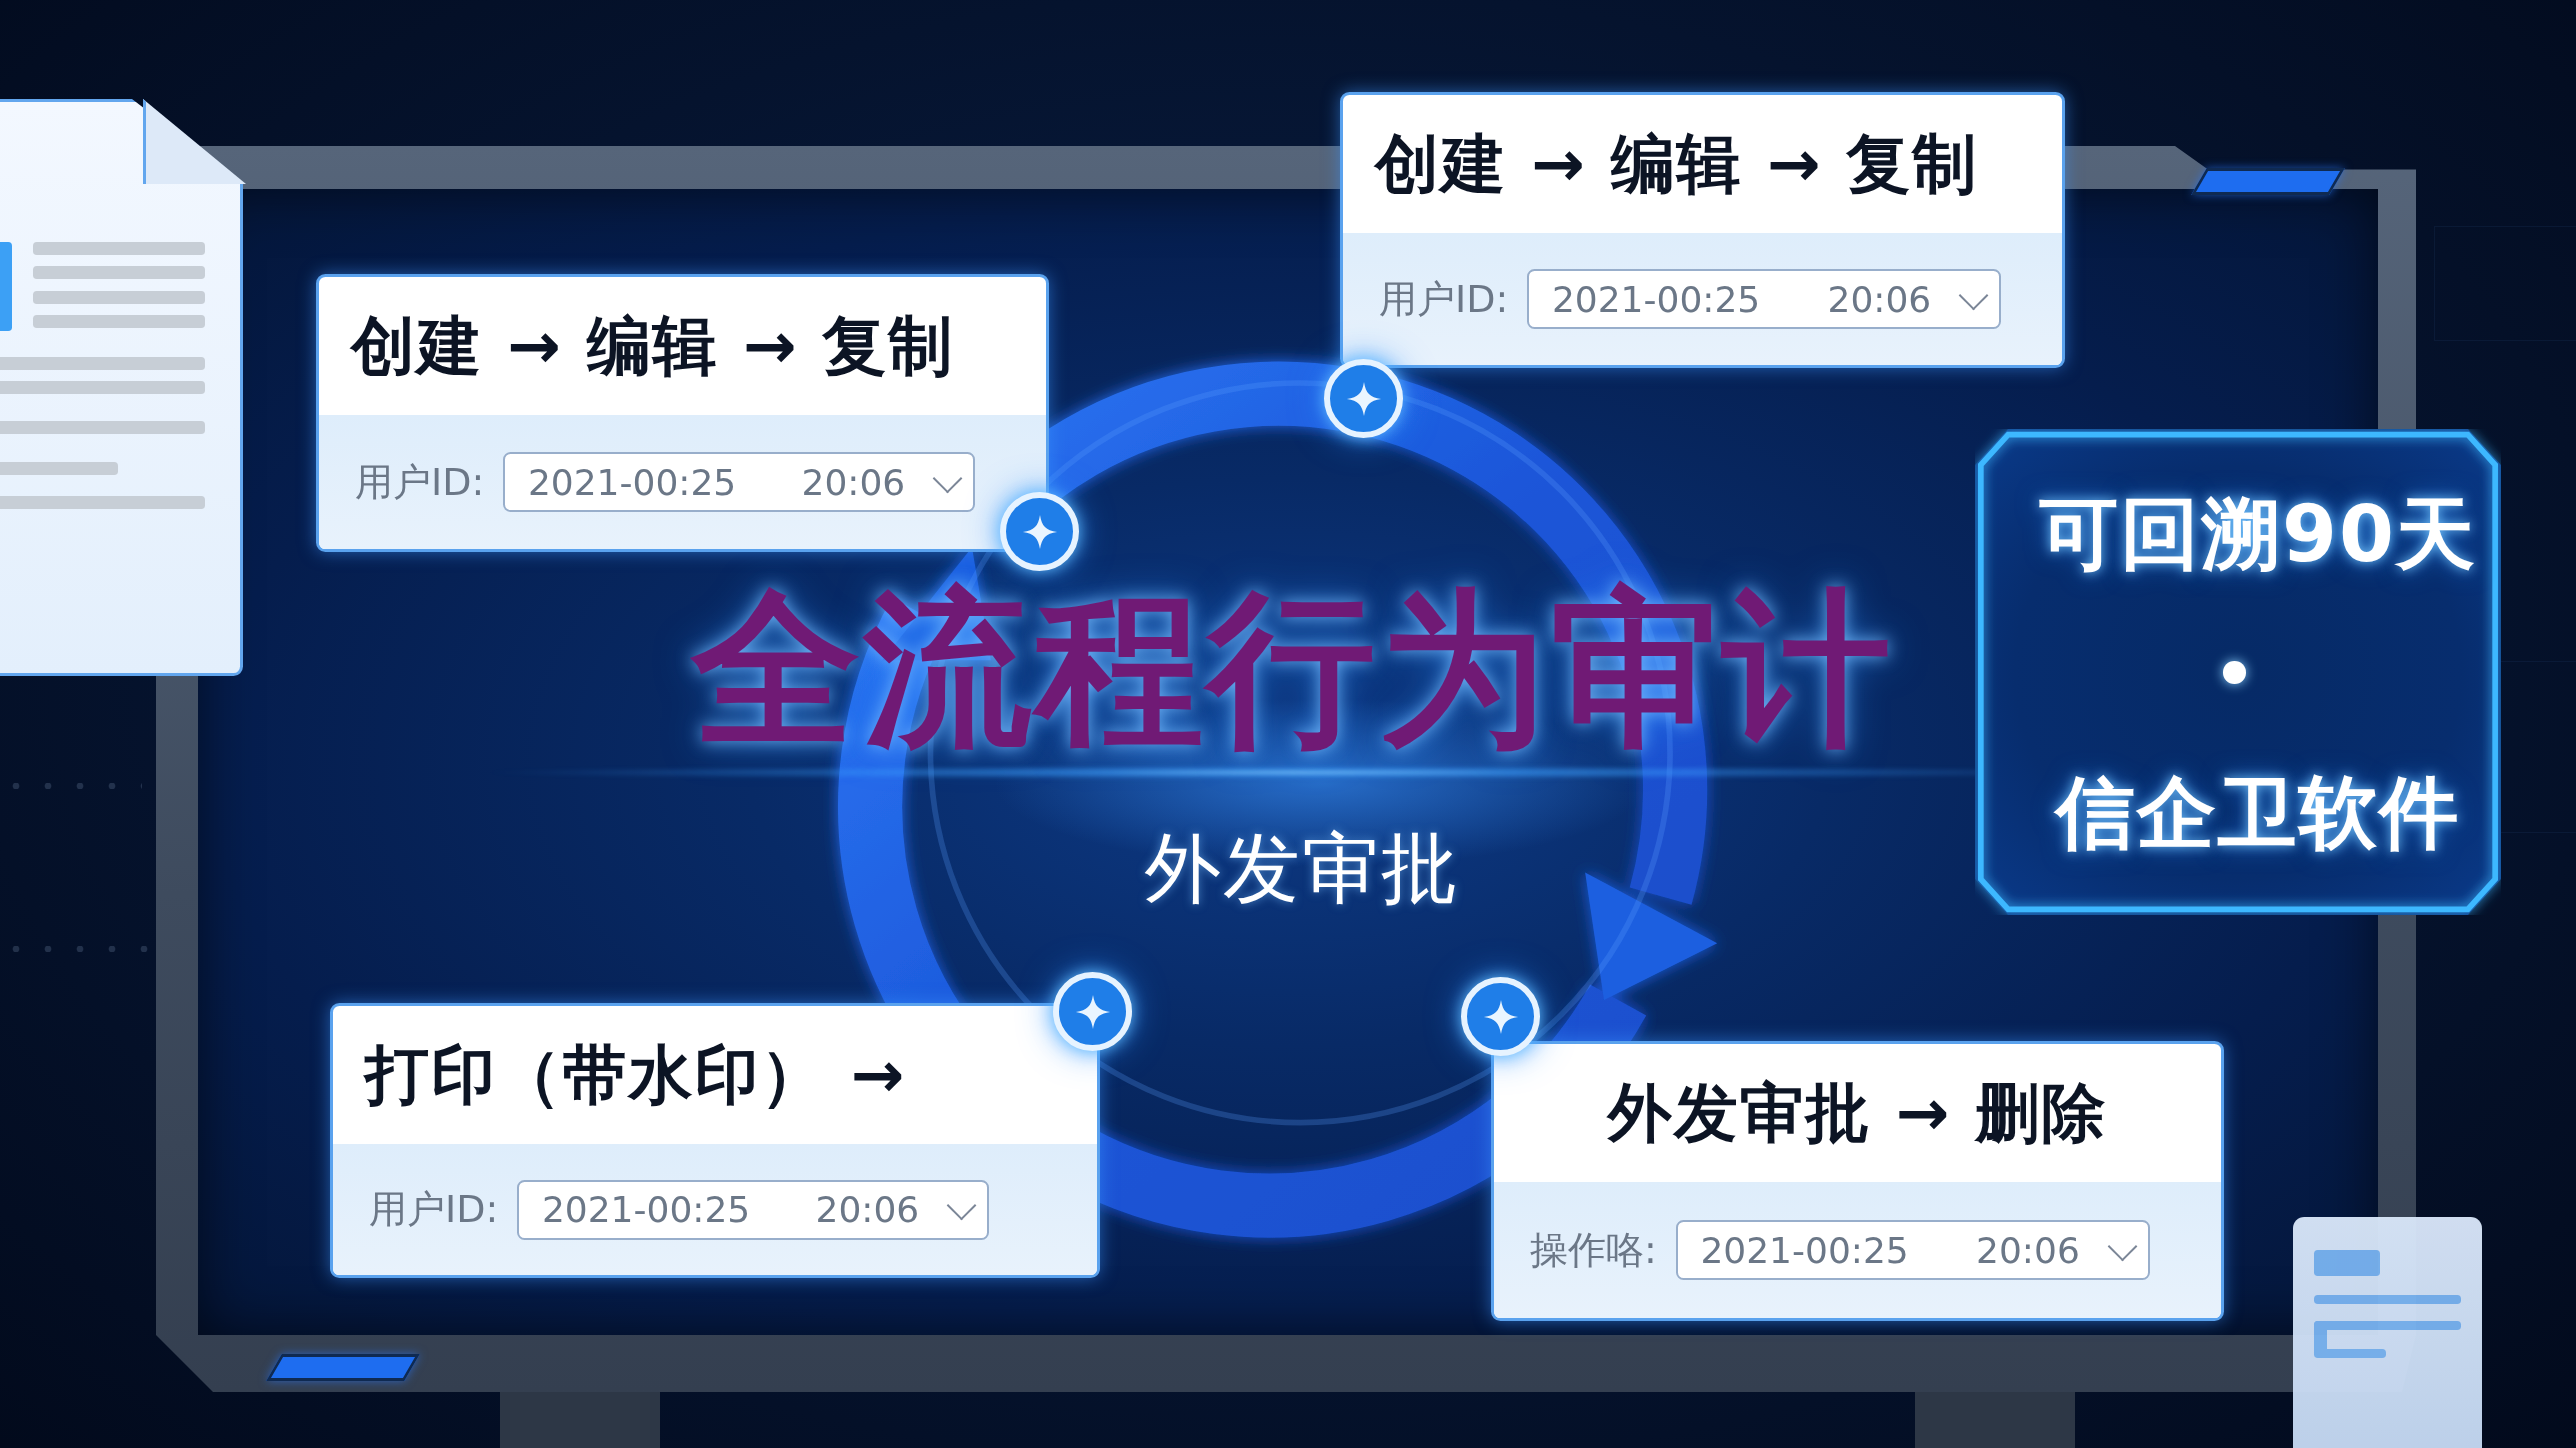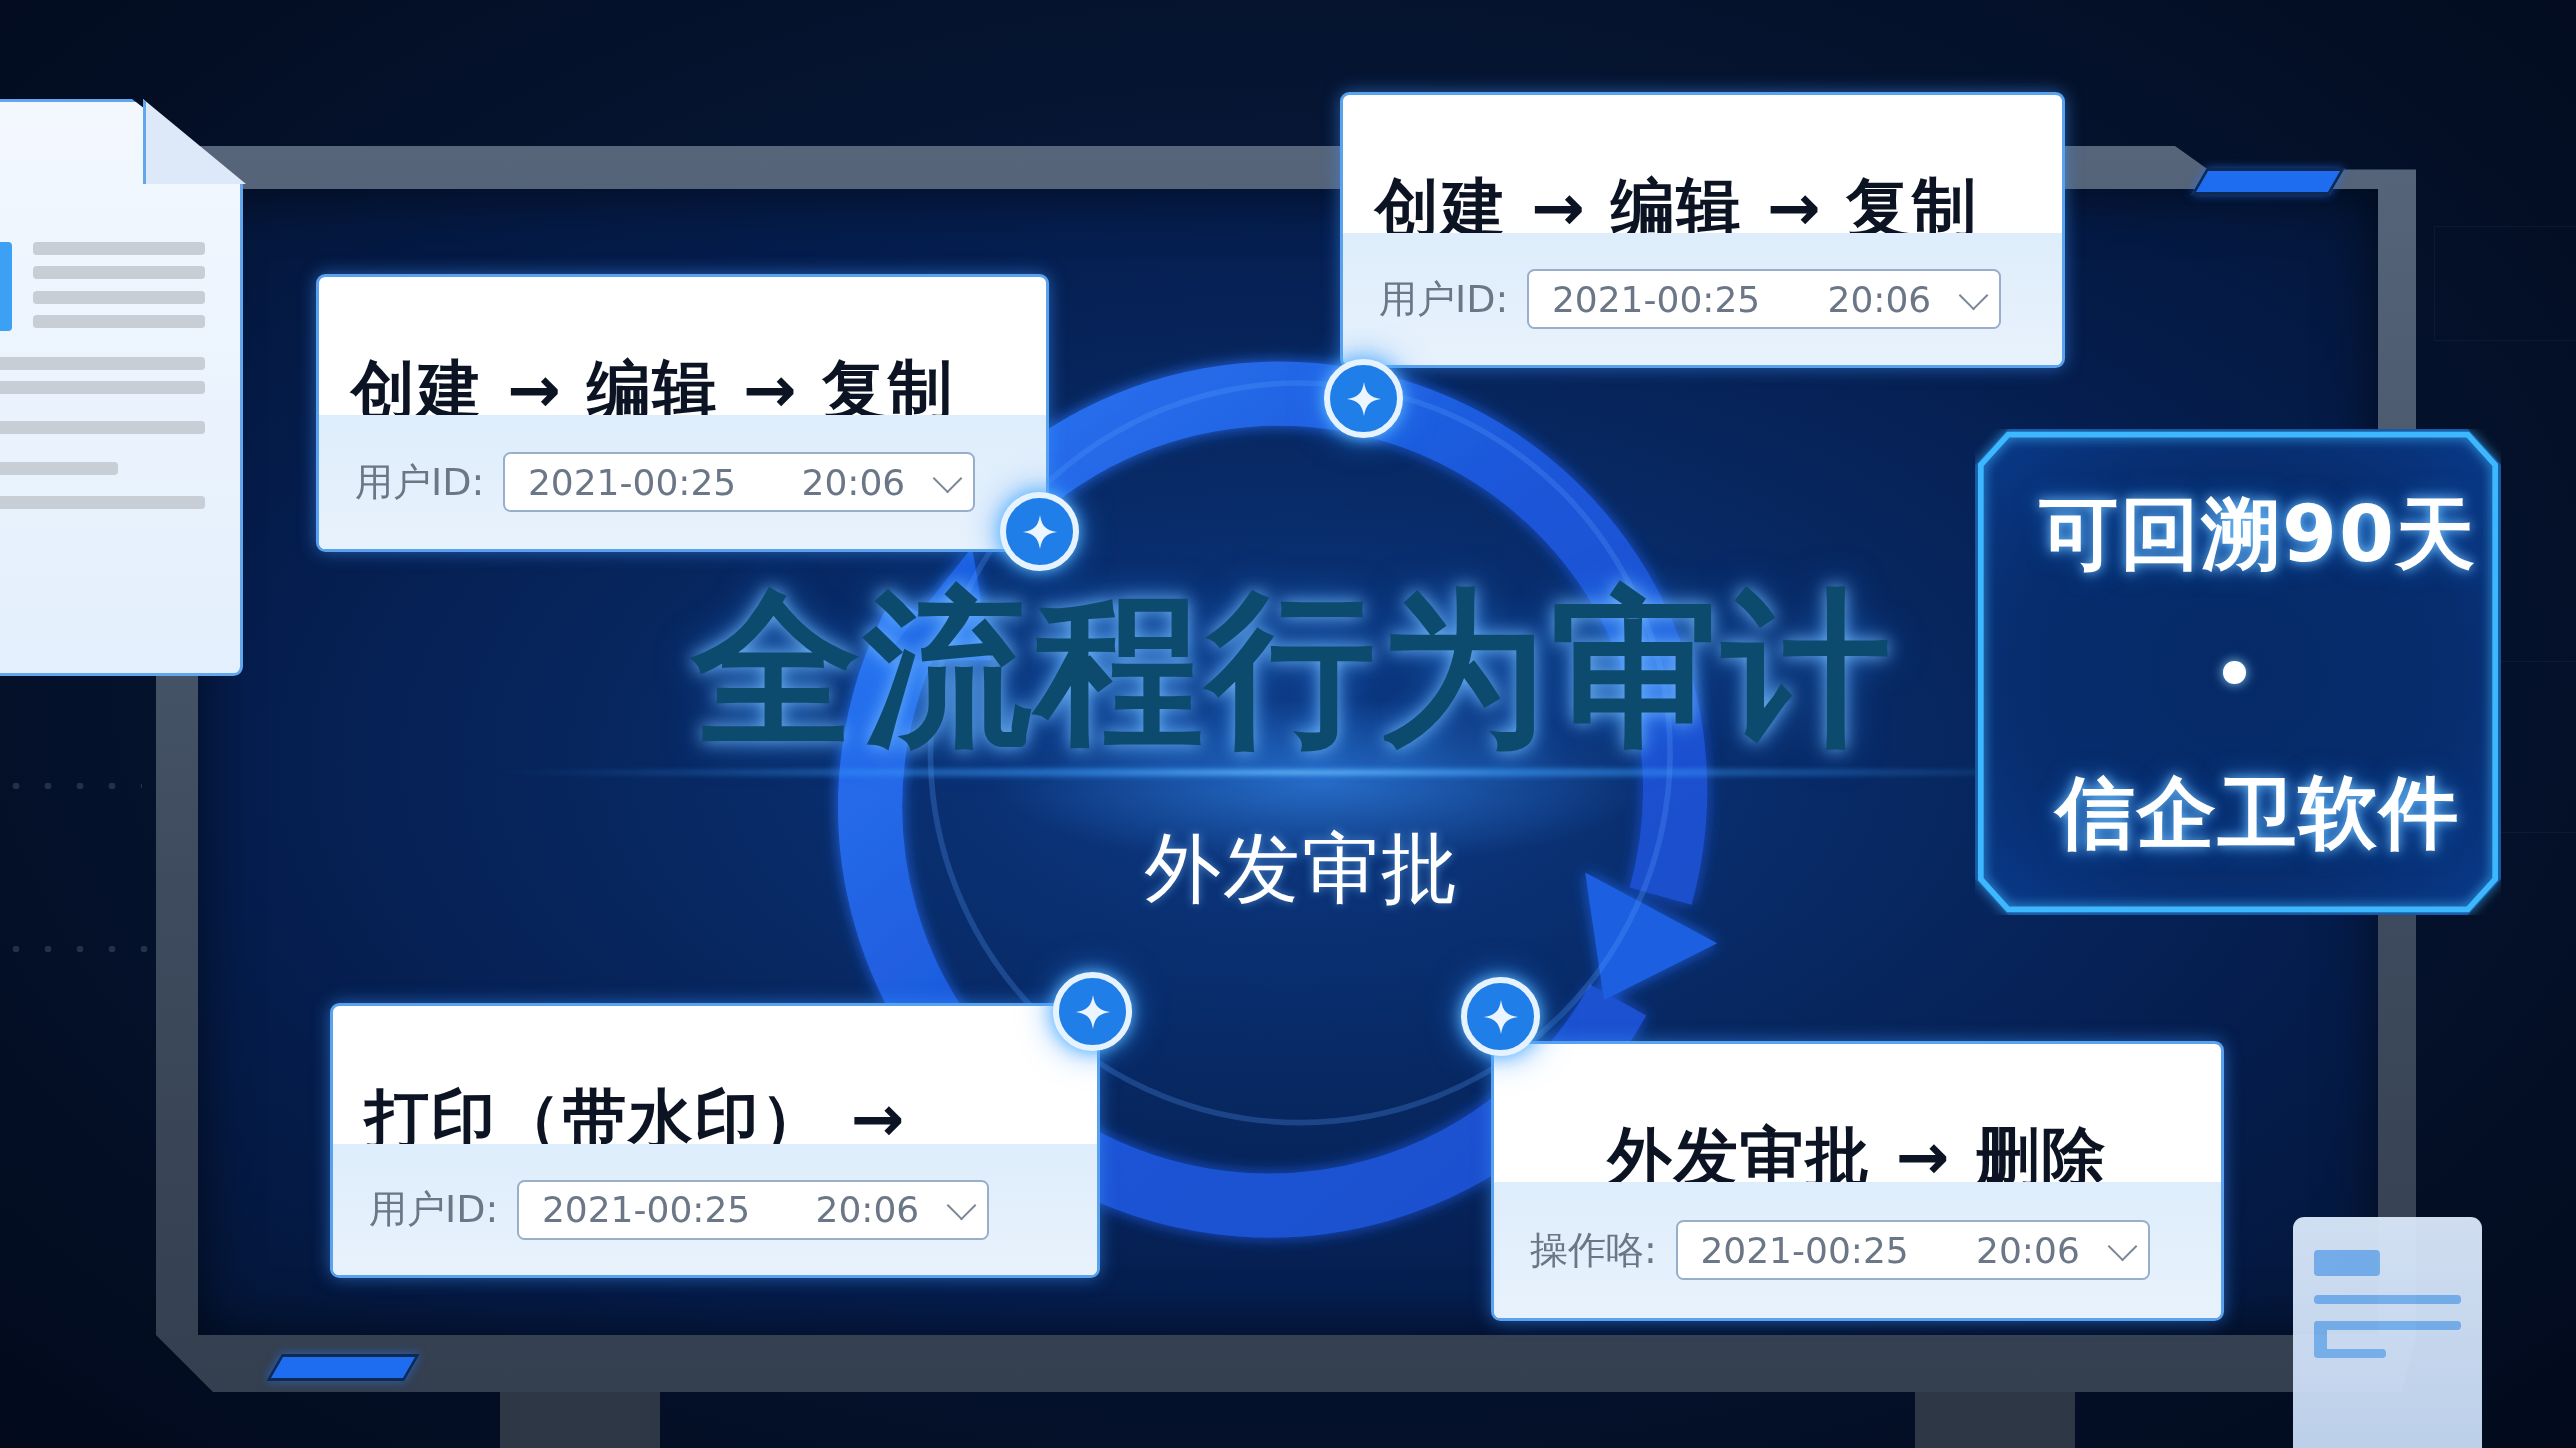--- a/index.html
+++ b/index.html
@@ -27,21 +27,21 @@
   }
   .frame-led { position:absolute; height:21px; background:#1e6df0; border:3.8px solid #0f2a52; box-shadow:0 0 9.4px rgba(40,120,255,0.6); transform:skewX(-30deg); }
   .monitor-stand { position:absolute; background:#2d3746; }
 
   
   .ring-svg { position:absolute; left:0; top:0; width:2576px; height:1448px; pointer-events:none; }
 
   
   .main-title {
     position:absolute; left:661px; top:585px; width:1264px; text-align:center;
-    color:#0c4a6e; font-weight:bold; font-size:168px; letter-spacing:3.8px; line-height:1;
+    color:#701a75; font-weight:bold; font-size:168px; letter-spacing:3.8px; line-height:1;
     text-shadow: 0 0 17px rgba(120,190,255,0.9), 0 0 38px rgba(40,140,255,0.6);
   }
   .light-streak {
     position:absolute; left:472px; top:766px; width:1661px; height:13.2px;
     background: radial-gradient(ellipse at center, rgba(160,220,255,0.95) 0%, rgba(60,160,255,0.6) 20%, rgba(30,100,220,0.0) 70%);
     filter: blur(1.9px);
   }
   .glow-blob {
     position:absolute; left:991px; top:698px; width:661px; height:170px;
     background: radial-gradient(ellipse at center, rgba(60,150,255,0.55) 0%, rgba(30,90,200,0.0) 70%);
@@ -52,21 +52,21 @@
     text-shadow: 0 0 9.4px rgba(120,190,255,0.6);
   }
 
   
   .card {
     position:absolute; background:#ffffff; border:3.8px solid #5aa2ee; border-radius:9.4px;
     box-shadow: 0 0 17px rgba(60,150,255,0.55); overflow:hidden;
   }
   .card-title {
     height:138px; display:flex; align-items:center; padding-left:32px;
-    color:#0c1424; font-weight:bold; font-size:64px; letter-spacing:1.9px; white-space:pre;margin-top:44px;
+    color:#0c1424; font-weight:bold; font-size:64px; letter-spacing:1.9px; white-space:pre;
   }
   .card-title.center { justify-content:center; padding-left:0; }
   .card-footer {
     position:absolute; left:0; right:0; bottom:0; top:138px;
     background: linear-gradient(180deg, #deedfb 0%, #e8f2fc 100%);
     display:flex; align-items:center; padding-left:36px;
   }
   .field-label { color:#6b7787; font-size:38px; margin-right:19px; white-space:nowrap; }
   .field-select {
     height:60px; border:2.8px solid #98aecb; border-radius:7.5px; background:#ffffff;

